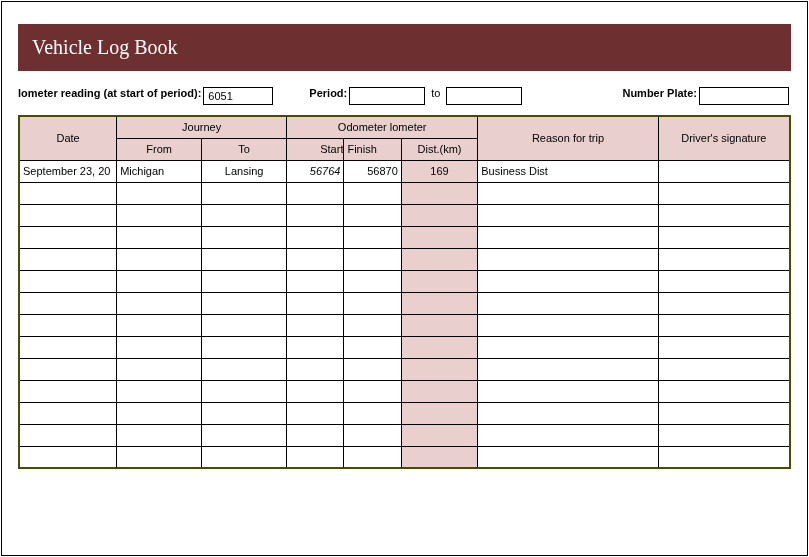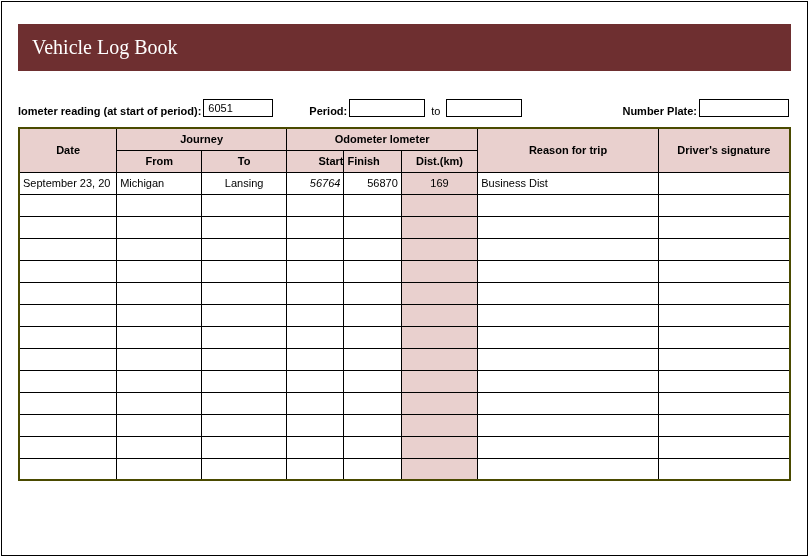--- a/index.html
+++ b/index.html
@@ -18,25 +18,25 @@
     height: 555px;
     margin: 1px;
     padding: 22px 16px 16px 16px;
   }
   .title-bar {
     background: #6e2f30;
     color: #fff;
     font-size: 20px;
     font-family: Georgia, serif;
     padding: 12px 14px;
-    margin-bottom: 28px;
+    margin-bottom: 16px;
   }
   .meta-row {
     display: flex;
-    align-items: flex-end;
+    align-items: flex-start;
     font-size: 11px;
     font-weight: bold;
     margin-bottom: 10px;
     gap: 0;
   }
   .meta-row .lbl { white-space: nowrap; }
   .meta-row .box {
     border: 1px solid #000;
     height: 18px;
     line-height: 16px;
@@ -63,21 +63,21 @@
   }
   table.log th, table.log td {
     border: 1px solid #000;
     padding: 0;
     height: 22px;
     overflow: hidden;
     white-space: nowrap;
   }
   table.log th {
     background: #e9d0ce;
-    font-weight: bold;
+    font-weight: normal;
     font-size: 11px;
     text-align: center;
     vertical-align: middle;
   }
   table.log th.group-top { border-bottom: 1px solid #000; }
   table.log td { padding: 0 3px; vertical-align: middle; }
   .col-date { width: 92px; }
   .col-from { width: 80px; }
   .col-to { width: 80px; }
   .col-start { width: 54px; }

